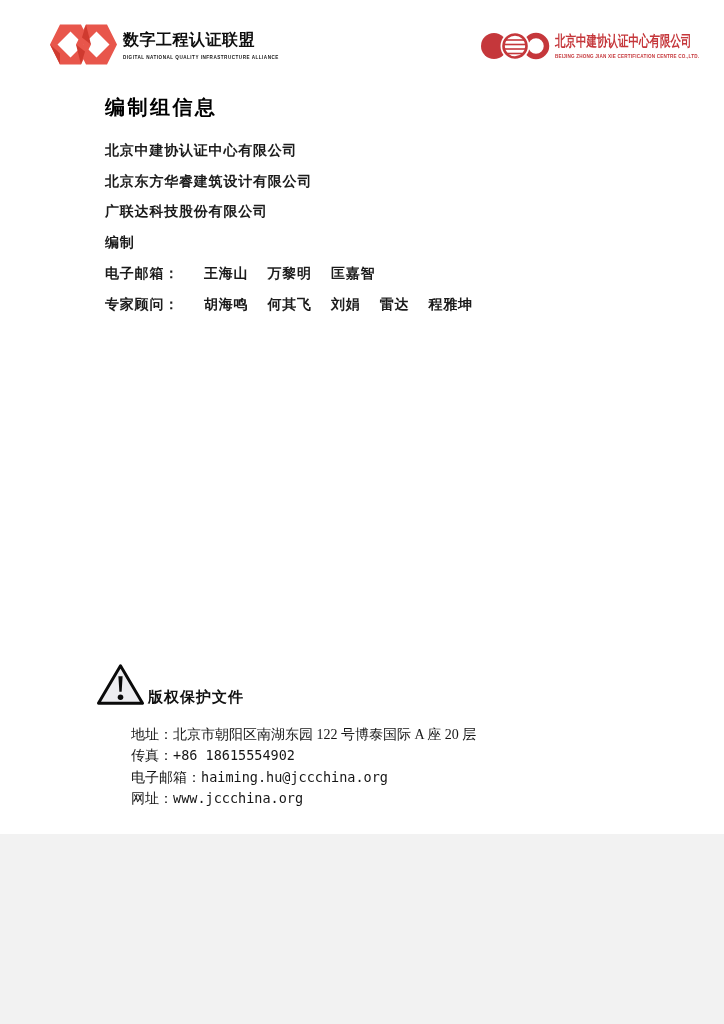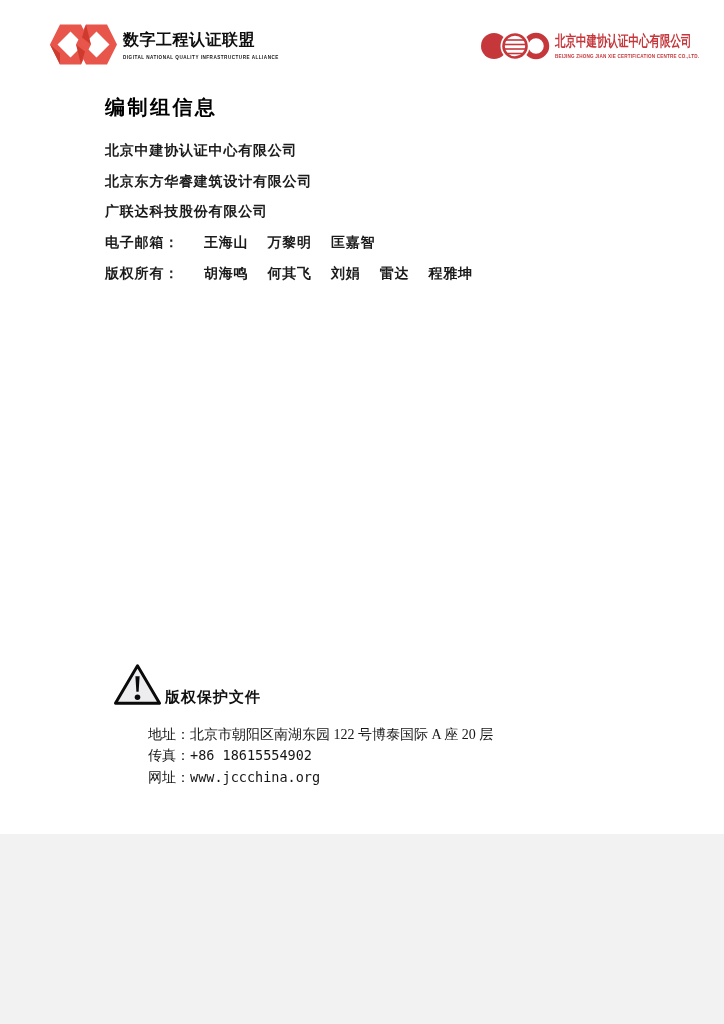--- a/index.html
+++ b/index.html
@@ -29,21 +29,21 @@
   .doc-title { position:absolute; left:105px; top:94px;
     font-family:Liberation Serif, serif;
     font-size:20px; font-weight:bold; letter-spacing:2.5px; color:#000; }
 
   .info-block { position:absolute; left:105px; top:136px;
     font-size:14px; font-weight:bold; letter-spacing:0.8px; color:#1b1b1b; }
   .info-line { line-height:30.7px; white-space:nowrap; }
   .info-label { display:inline-block; min-width:99px; }
 
   
-  .copyright { position:absolute; left:113px; top:662px; width:517px; }
+  .copyright { position:absolute; left:96px; top:662px; width:517px; }
   .badge { display:flex; align-items:flex-end; }
   .badge svg { width:49px; height:45px; display:block; }
   .badge-label { font-size:15px; font-weight:bold; letter-spacing:1px; color:#111;
                  margin:0 0 0 3px; white-space:nowrap; }
   .copy-body { margin-top:13px; font-size:14px; line-height:20.9px; letter-spacing:0.4px;
                text-align:justify; text-indent:2em; color:#1a1a1a; }
 
   .contacts { margin:17px 0 0 35px; font-size:14px; line-height:21.4px; color:#161616; }
   .contact-row { white-space:nowrap; }
   .mono { font-family:"DejaVu Sans Mono","Liberation Mono",monospace; font-size:13.5px; }
@@ -85,25 +85,26 @@
       <div class="logo-right-en">BEIJING ZHONG JIAN XIE CERTIFICATION CENTRE CO.,LTD.</div>
     </div>
   </div>
 
   <h1 class="doc-title">编制组信息</h1>
 
   <div class="info-block">
     <div class="info-line">北京中建协认证中心有限公司</div>
     <div class="info-line">北京东方华睿建筑设计有限公司</div>
     <div class="info-line">广联达科技股份有限公司</div>
+    <div class="info-line">编制</div>
     <div class="info-line">
       <span class="info-label">电子邮箱：</span><span>王海山　 万黎明　 匡嘉智</span>
     </div>
     <div class="info-line">
-      <span class="info-label">版权所有：</span><span>胡海鸣　 何其飞　 刘娟　 雷达　 程雅坤</span>
+      <span class="info-label">专家顾问：</span><span>胡海鸣　 何其飞　 刘娟　 雷达　 程雅坤</span>
     </div>
   </div>
 
   <section class="copyright">
     <div class="badge">
       <svg viewBox="0 0 60 54" aria-hidden="true">
         <path d="M30,4 L57,50 L3,50 Z" fill="#ededf0" stroke="#0a0a0a" stroke-width="3.6" stroke-linejoin="round"></path>
         <path d="M27.4,17 L32.6,17 L31.4,36 L28.6,36 Z" fill="#0a0a0a"></path>
         <circle cx="30" cy="42.5" r="3.4" fill="#0a0a0a"></circle>
       </svg>
@@ -112,18 +113,21 @@
 
 
     <div class="contacts">
       <div class="contact-row">
         <span>地址：</span><span>北京市朝阳区南湖东园 122 号博泰国际 A 座 20 层</span>
       </div>
       <div class="contact-row">
         <span>传真：</span><span class="mono">+86 18615554902</span>
       </div>
       <div class="contact-row">
+        <span>电子邮箱：</span><span class="mono">haiming.hu@jccchina.org</span>
+      </div>
+      <div class="contact-row">
         <span>网址：</span><span class="mono">www.jccchina.org</span>
       </div>
     </div>
   </section>
 
 </div>
 
 </body></html>

